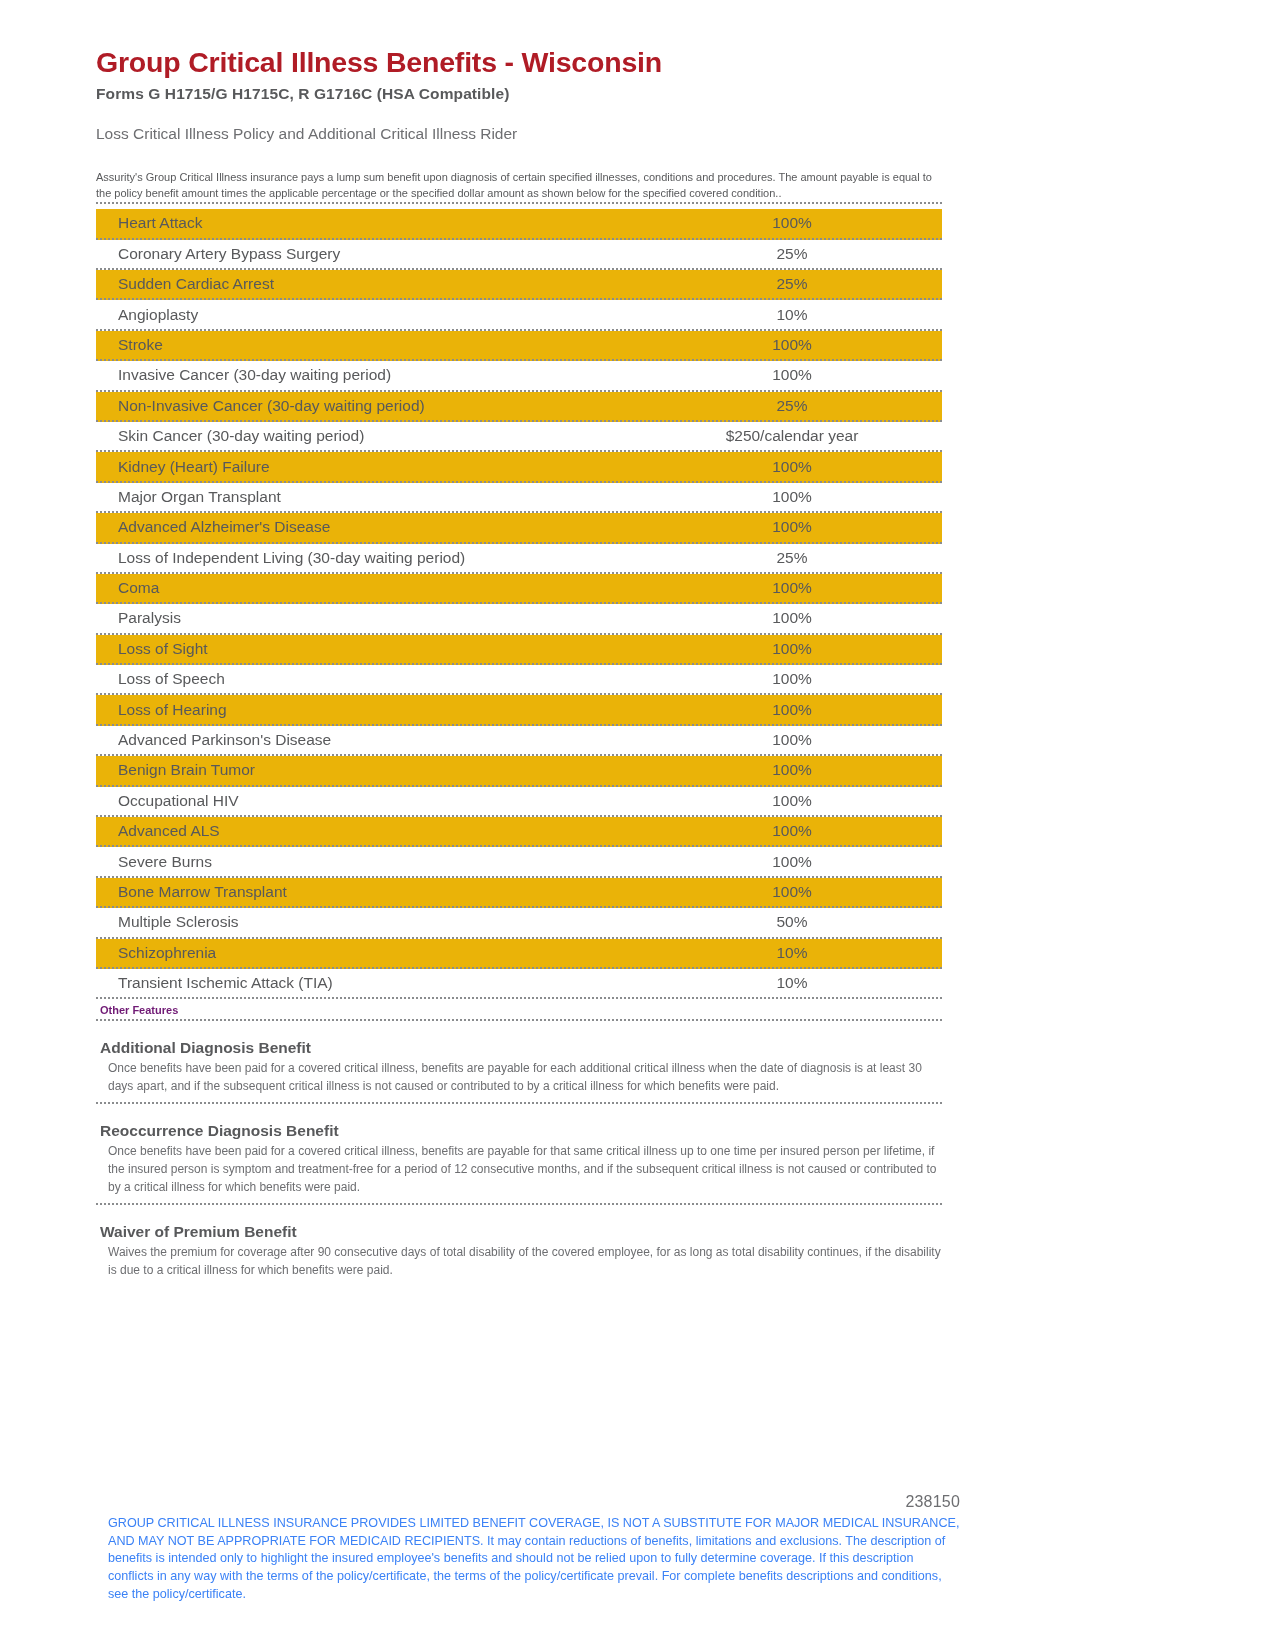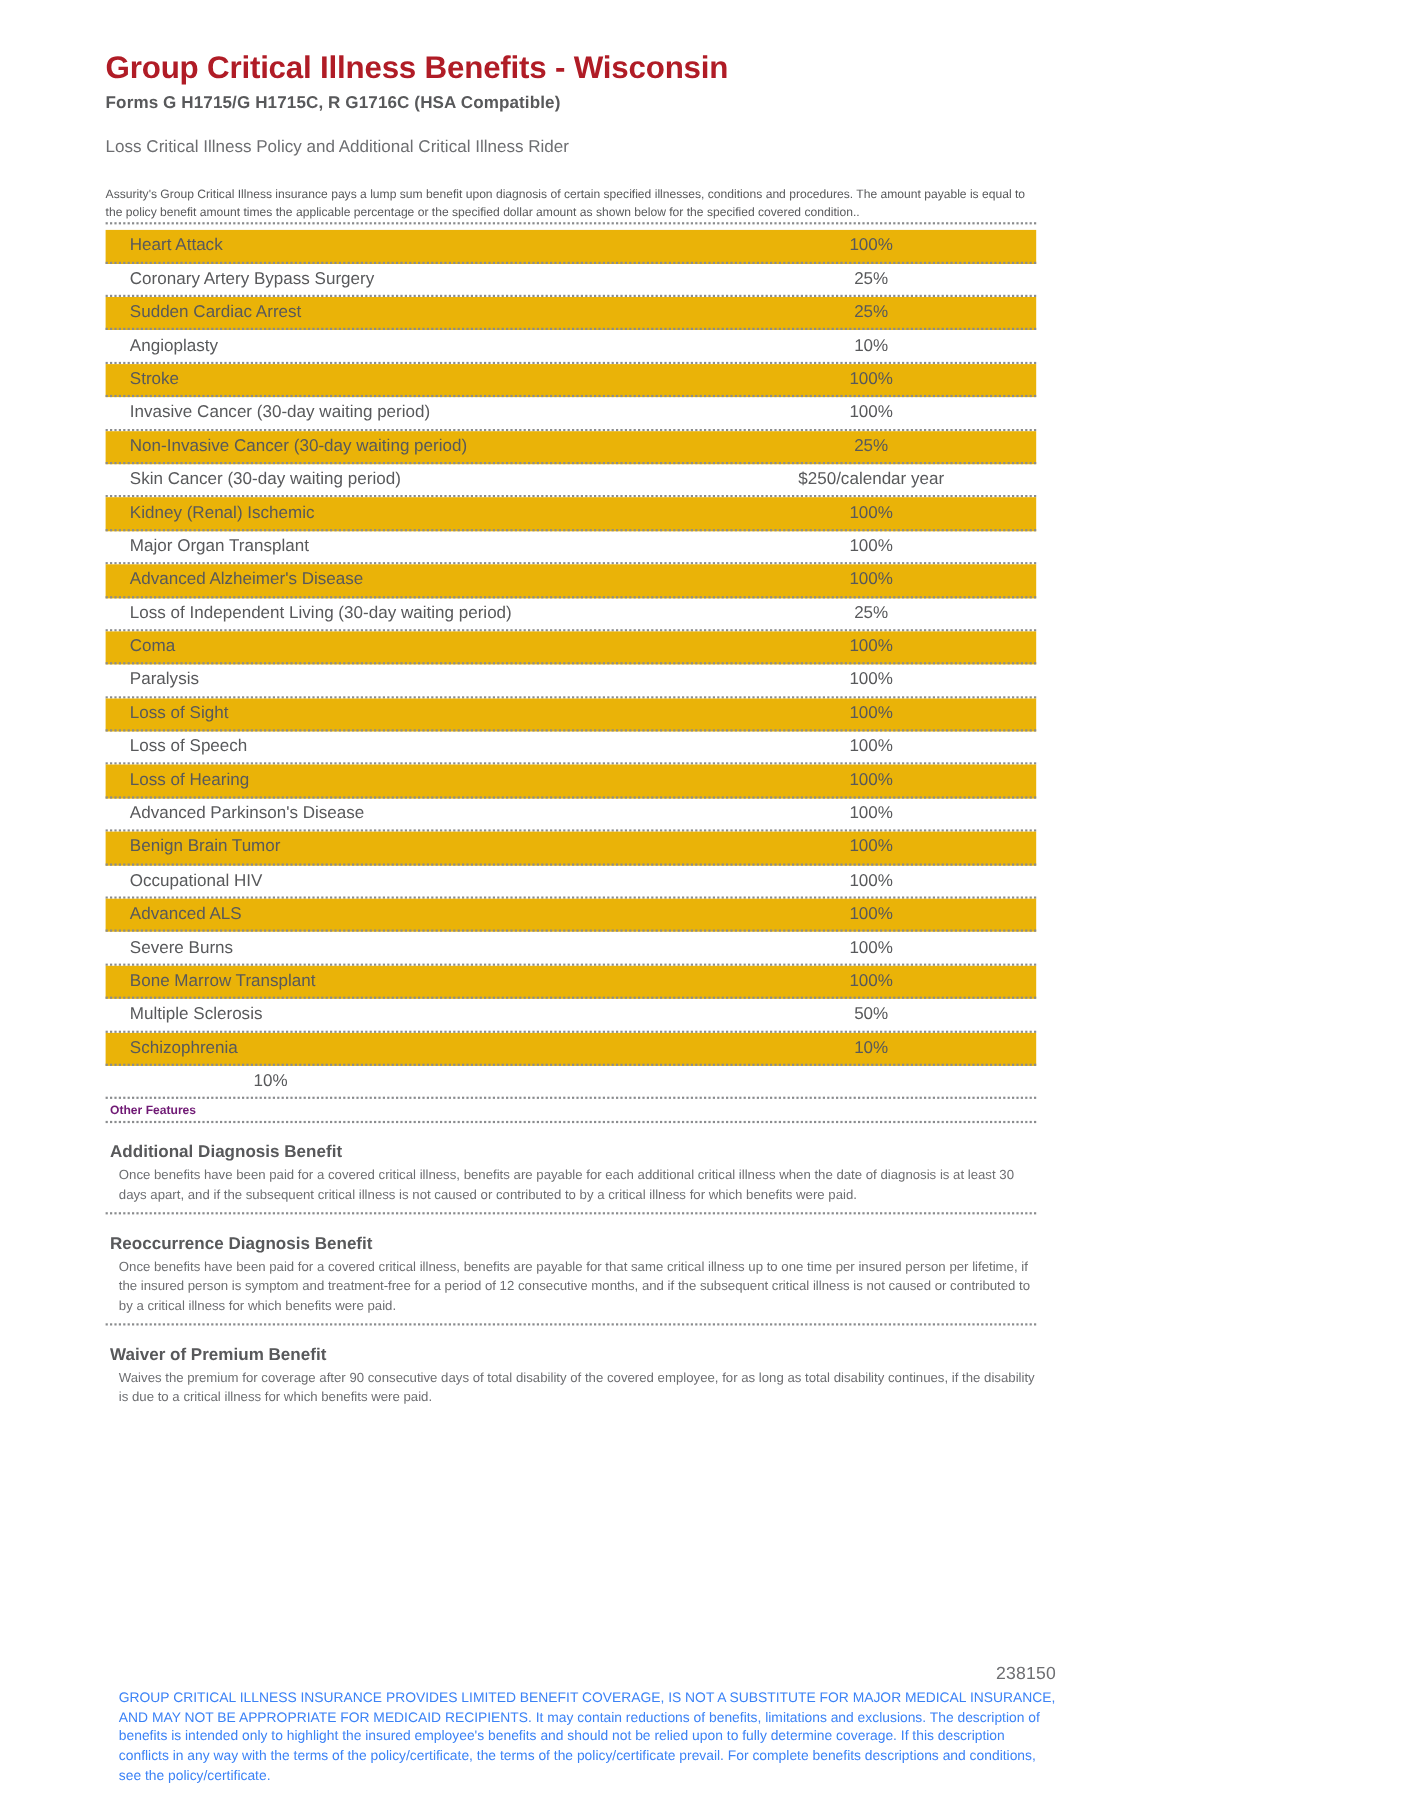--- a/index.html
+++ b/index.html
@@ -116,21 +116,21 @@
     font-size: 12px;
     line-height: 1.5;
     color: #6d6e71;
   }
 
   
   .footer {
     position: absolute;
     left: 96px;
     right: 78px;
-    bottom: 26px;
+    bottom: 46px;
   }
   .form-number {
     text-align: right;
     font-size: 16px;
     color: #6d6e71;
     margin-bottom: 4px;
     letter-spacing: 0.2px;
   }
   .disclaimer {
     font-size: 12.6px;
@@ -182,21 +182,21 @@
       </div>
       <div class="benefit-row shaded">
         <div class="benefit-name">Non-Invasive Cancer (30-day waiting period)</div>
         <div class="benefit-value">25%</div>
       </div>
       <div class="benefit-row">
         <div class="benefit-name">Skin Cancer (30-day waiting period)</div>
         <div class="benefit-value">$250/calendar year</div>
       </div>
       <div class="benefit-row shaded">
-        <div class="benefit-name">Kidney (Renal) Ischemic</div>
+        <div class="benefit-name">Kidney (Heart) Failure</div>
         <div class="benefit-value">100%</div>
       </div>
       <div class="benefit-row">
         <div class="benefit-name">Major Organ Transplant</div>
         <div class="benefit-value">100%</div>
       </div>
       <div class="benefit-row shaded">
         <div class="benefit-name">Advanced Alzheimer's Disease</div>
         <div class="benefit-value">100%</div>
       </div>
@@ -250,20 +250,21 @@
       </div>
       <div class="benefit-row">
         <div class="benefit-name">Multiple Sclerosis</div>
         <div class="benefit-value">50%</div>
       </div>
       <div class="benefit-row shaded">
         <div class="benefit-name">Schizophrenia</div>
         <div class="benefit-value">10%</div>
       </div>
       <div class="benefit-row">
+        <div class="benefit-name">Transient Ischemic Attack (TIA)</div>
         <div class="benefit-value">10%</div>
       </div>
     </div>
 
   <div class="section-head">Other Features</div>
 
   <div class="dotrule"></div>
 
   <div id="features-list">
       <div class="feature-block">

